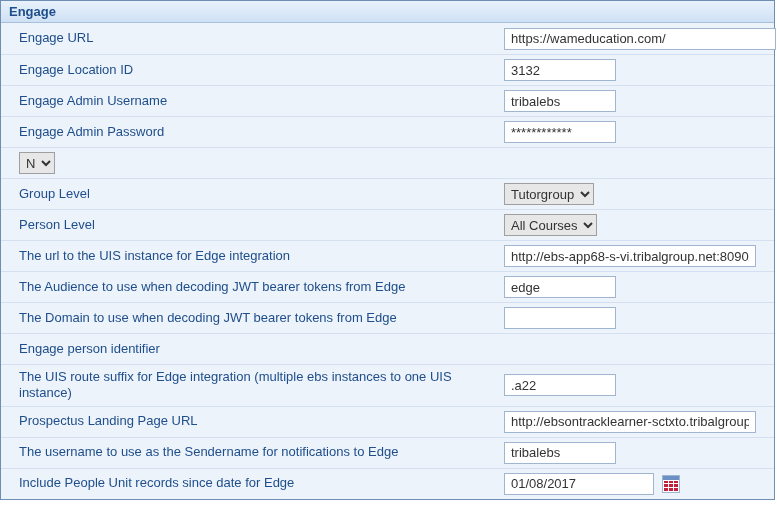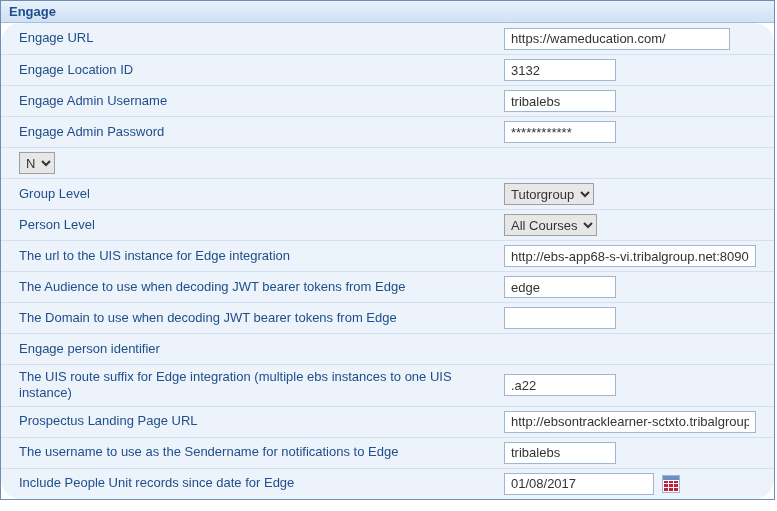--- a/index.html
+++ b/index.html
@@ -18,21 +18,20 @@
   .panel-header {
     background: linear-gradient(#e8f1fb, #cfe1f4);
     color: #1f4e8a;
     font-weight: bold;
     font-size: 13px;
     padding: 3px 8px;
     border-bottom: 1px solid #a7bfdc;
   }
   .panel-body {
     background: #ecf3fb;
-    border-radius: 20px;
   }
   .row {
     display: flex;
     align-items: center;
     border-top: 1px solid #d4e0ef;
     padding: 4px 8px 4px 18px;
     min-height: 31px;
   }
   .row:first-child { border-top: none; }
   .label {
@@ -49,21 +48,21 @@
   }
   input[type=text], input[type=password] {
     font-family: inherit;
     font-size: 13px;
     color: #333;
     background: #fff;
     border: 1px solid #9fb5d0;
     height: 22px;
     padding: 1px 6px;
   }
-  .w-long  { width: 226px; }
+  .w-long  { width: 272px; }
   .w-xlong { width: 252px; }
   .w-mid   { width: 112px; }
   .w-date  { width: 150px; }
   select {
     font-family: inherit;
     font-size: 13px;
     color: #333;
     background: #e7e7e7;
     border: 1px solid #9f9f9f;
     height: 22px;

